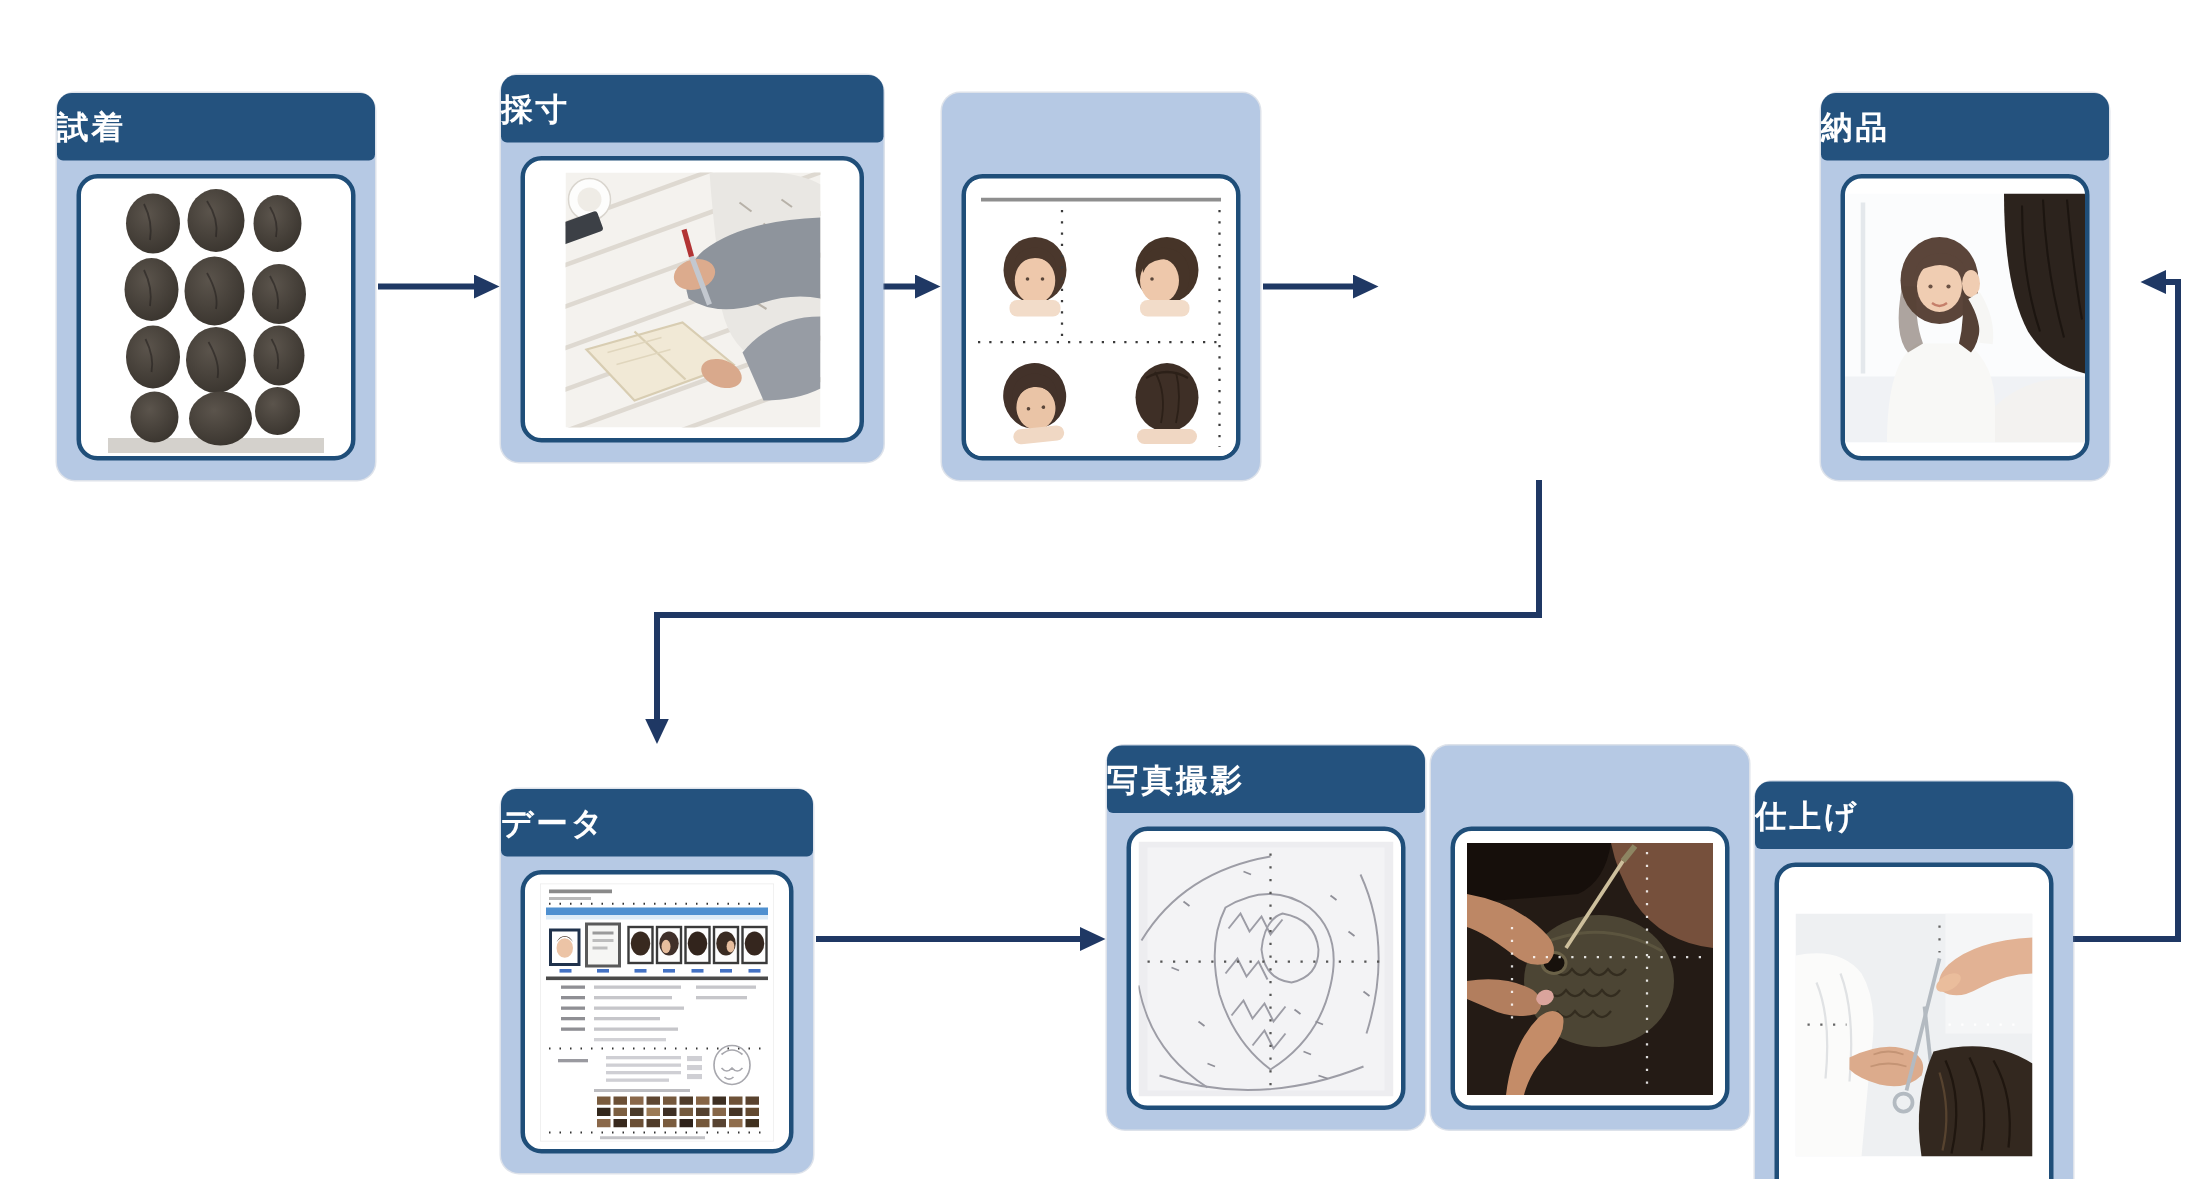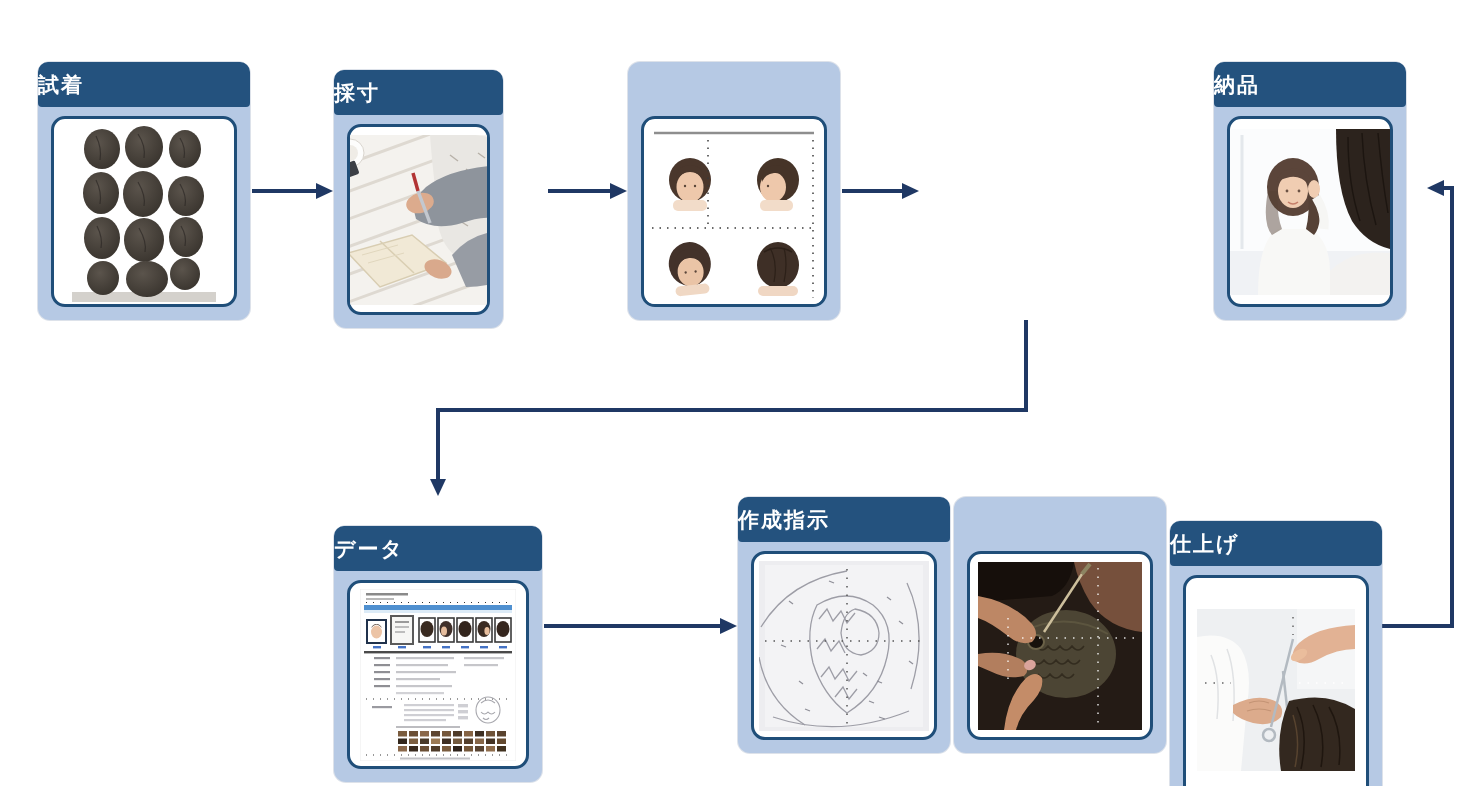--- a/index.html
+++ b/index.html
@@ -87,21 +87,21 @@
               <path d="M108 62 q7 12 5 22"></path>
             <path d="M25 104 q6 12 4 22"></path>
               <path d="M67 106 q8 14 6 24"></path>
               <path d="M109 104 q6 10 4 20"></path>
           </g>
         </svg>
       </div>
     </div>
   </div>
 
-  <div class="card" style="left:334px;top:70px;width:169px;height:258px">
+  <div class="card" style="left:334px;top:50px;width:255px;height:258px">
     <div class="card-header">
       <span>採寸</span>
     </div>
     <div class="card-body">
       <div class="photo">
         <svg width="170" height="170" viewBox="0 0 170 170">
           <rect width="170" height="170" fill="#f4f2ee"></rect>
           <g transform="rotate(-20 85 85)" stroke="#ded9d1" stroke-width="3">
             <line x1="-50" y1="8" x2="220" y2="8"></line>
               <line x1="-50" y1="34" x2="220" y2="34"></line>
@@ -338,21 +338,21 @@
           </g>
           <line x1="6" y1="166" x2="150" y2="166" stroke="#333" stroke-width="1.2" stroke-dasharray="1,6"></line>
           <rect x="40" y="168.5" width="70" height="2" fill="#c2c2c6"></rect>
         </svg>
       </div>
     </div>
   </div>
 
   <div class="card" style="left:738px;top:497px;width:212px;height:256px">
     <div class="card-header">
-      <span>作成指示</span>
+      <span>写真撮影</span>
     </div>
     <div class="card-body">
       <div class="photo">
         <svg width="170" height="170" viewBox="0 0 170 170">
           <rect width="170" height="170" fill="#ededf0"></rect>
           <rect x="6" y="4" width="158" height="162" fill="#f3f3f5"></rect>
           <g fill="none" stroke="#9d9da6" stroke-width="1.3">
             <path d="M2 66 Q30 20 88 10"></path>
             <path d="M0 96 Q8 140 46 164"></path>
             <path d="M148 22 Q170 70 152 128"></path>

